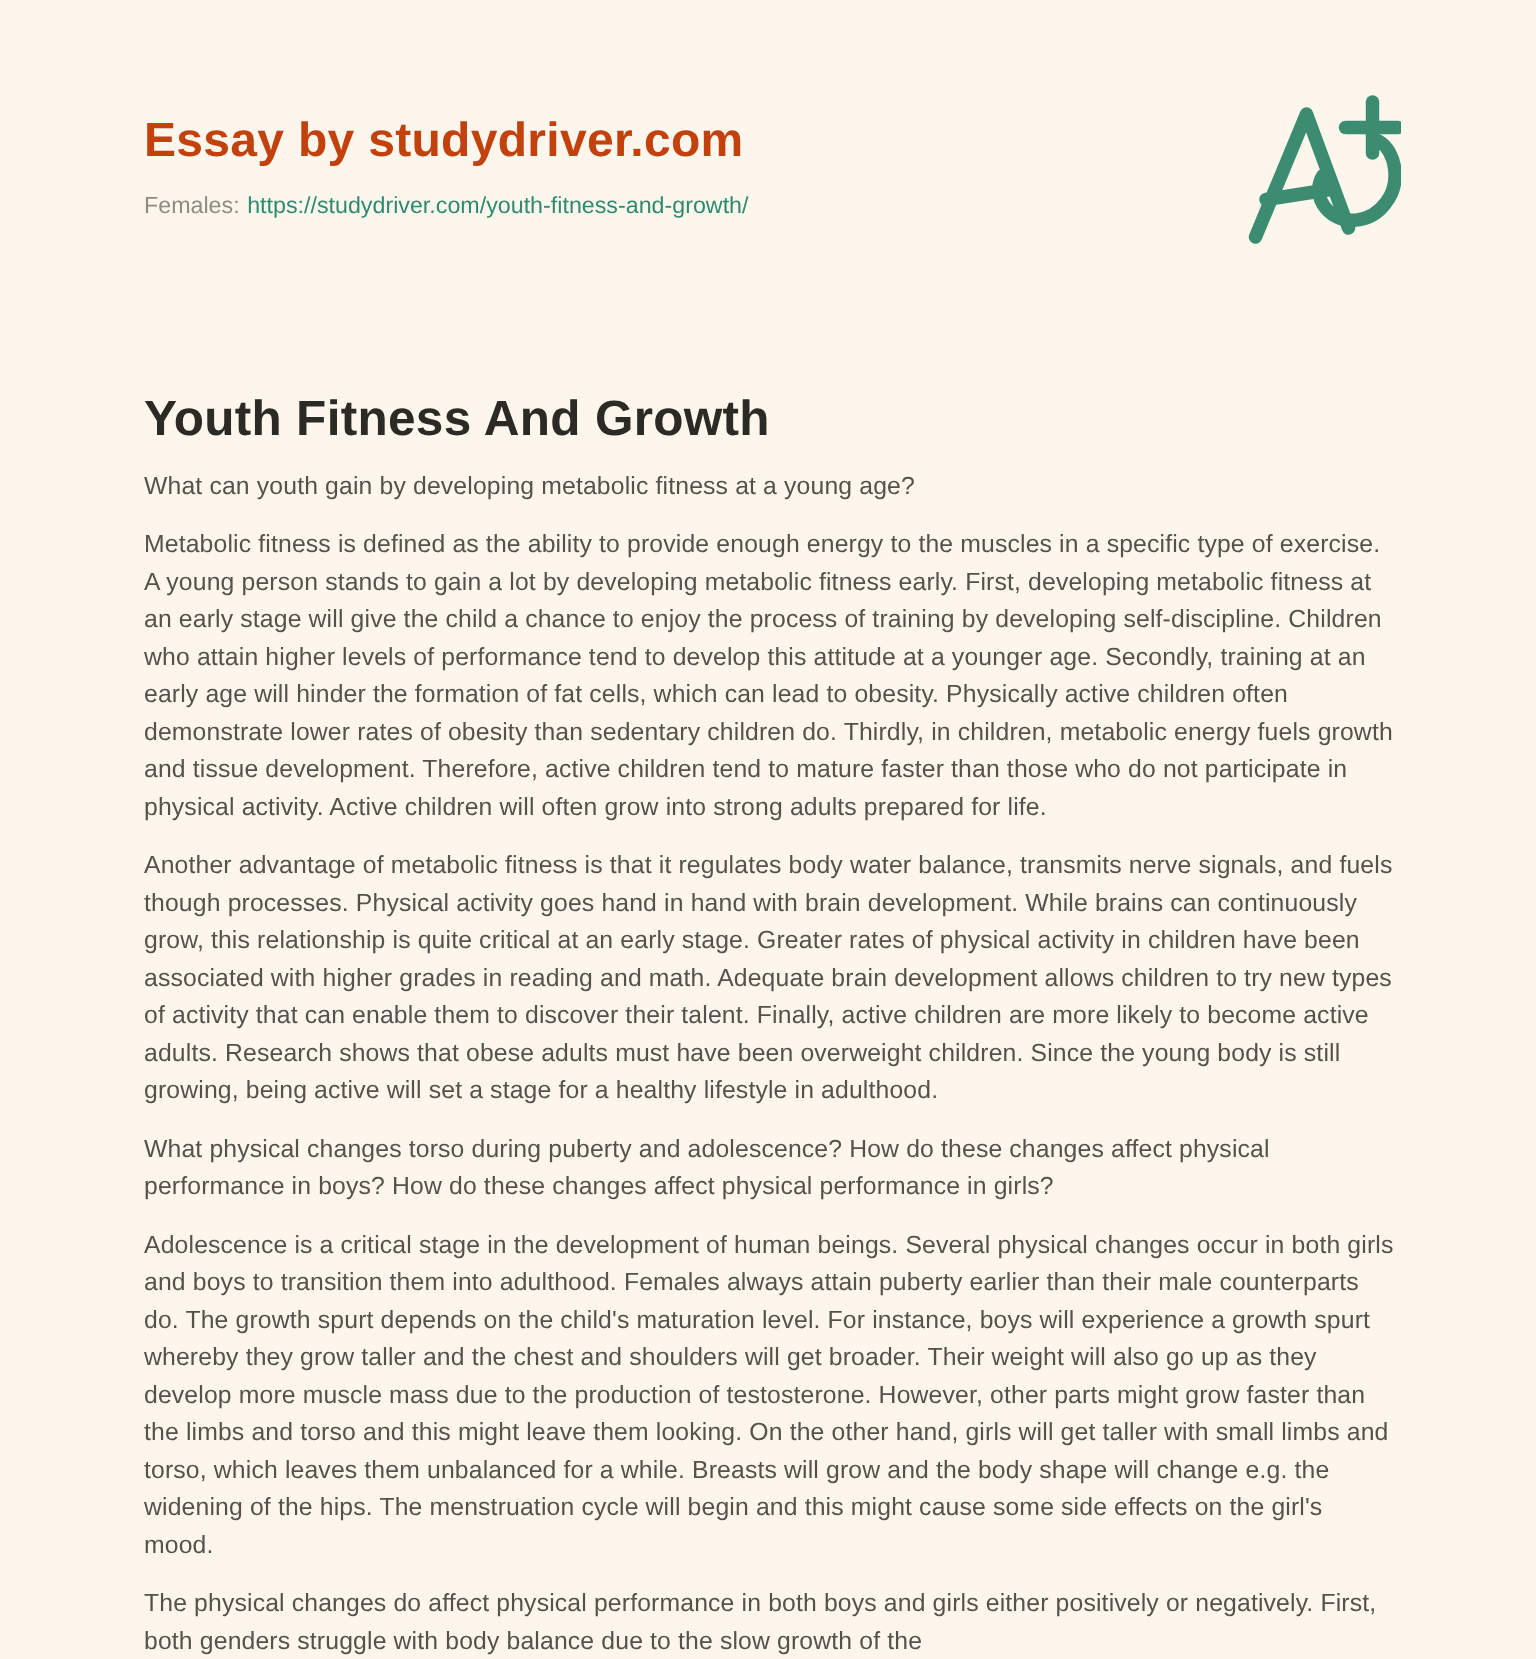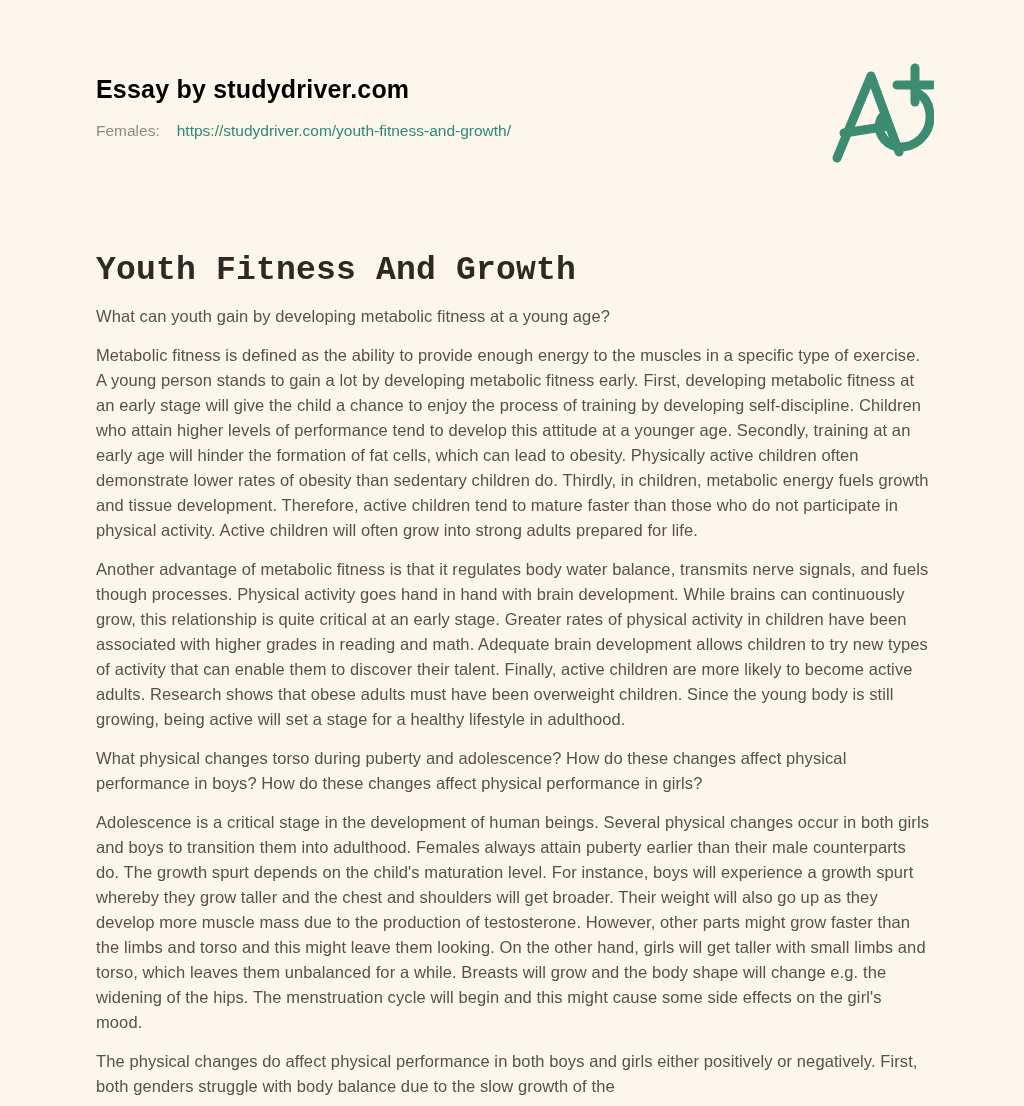--- a/index.html
+++ b/index.html
@@ -11,53 +11,52 @@
   .page {
     position: relative;
     width: 1024px;
     height: 1106px;
     background: #fdf6ec;
     overflow: hidden;
     box-sizing: border-box;
     padding: 76px 96px 0 96px;
   }
   .essay-by {
-    font-size: 25px;
+    font-size: 32px;
     font-weight: 700;
-    color: #000000;
+    color: #c2410c;
     letter-spacing: 0.2px;
     line-height: 1.1;
   }
   .source-row {
     margin-top: 18px;
     font-size: 15.5px;
     color: #8f8b84;
     line-height: 1.2;
   }
   .source-link {
     color: #2e8a71;
     text-decoration: none;
-    margin-left: 17px;
+    margin-left: 5px;
     cursor: pointer;
   }
   .logo {
     position: absolute;
     top: 62px;
     right: 90px;
     width: 106px;
     height: 102px;
   }
   .article-title {
     margin: 112px 0 0 0;
     font-size: 33px;
     font-weight: 700;
     color: #2c2a25;
     letter-spacing: 0.2px;
     line-height: 1.15;
-    font-family: Liberation Mono, monospace;
   }
   .article p {
     margin: 14px 0 0 0;
     font-size: 16.5px;
     line-height: 25px;
     color: #55524c;
     letter-spacing: 0.1px;
     width: 836px;
   }
   .article p.first {

